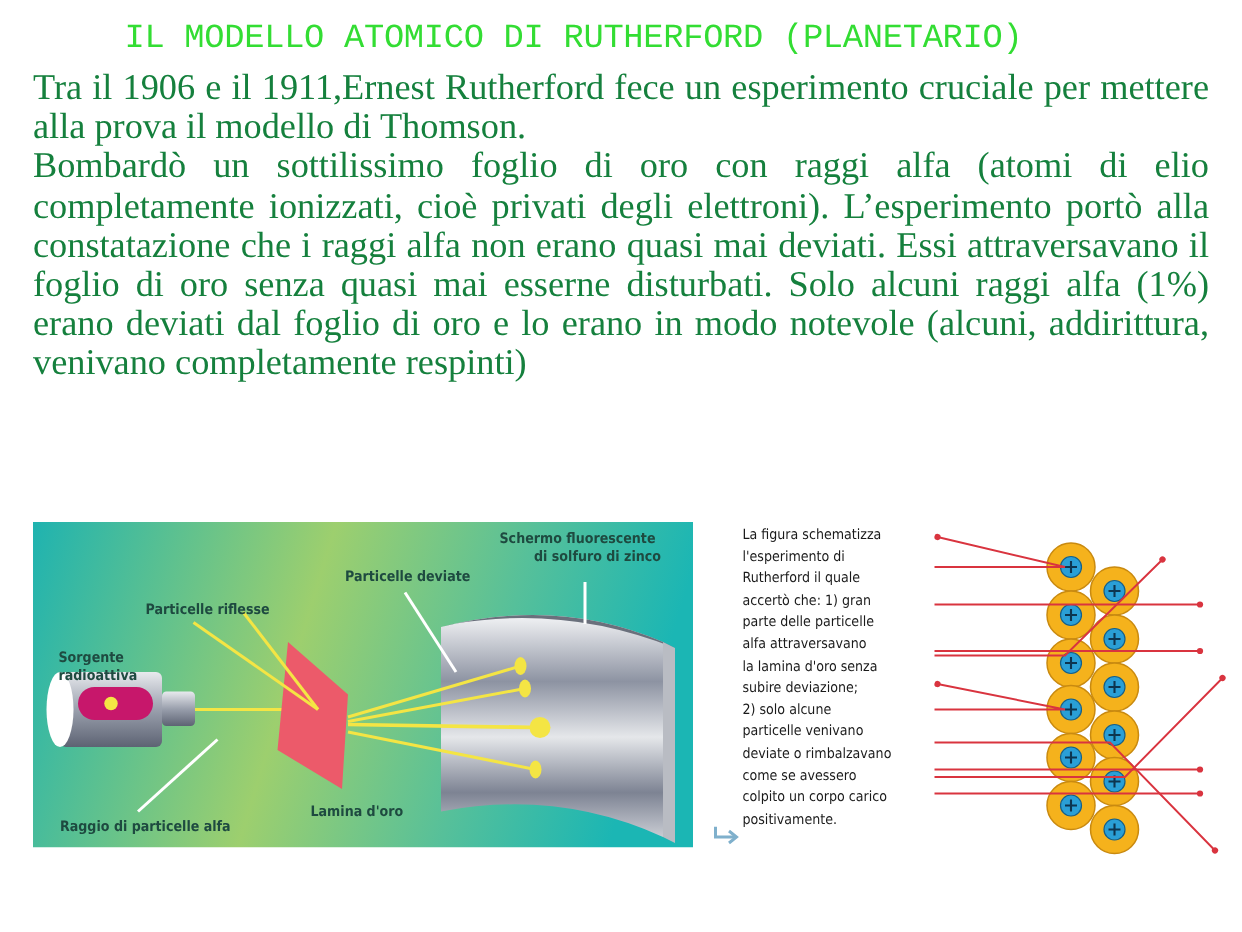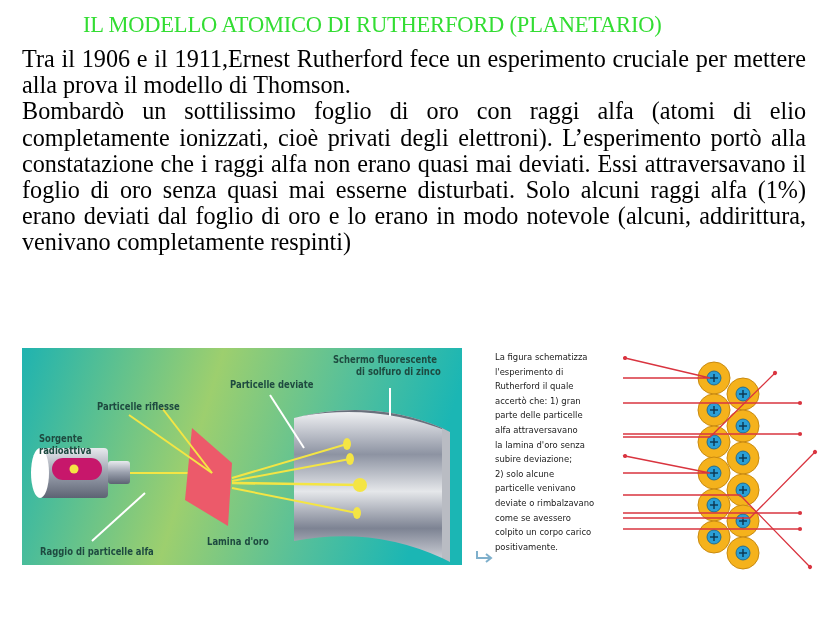--- a/index.html
+++ b/index.html
@@ -1,27 +1,27 @@
 <!DOCTYPE html>
 <html><head>
 <meta charset="utf-8">
 <style>
   html, body { margin: 0; padding: 0; }
   body {
     width: 828px; height: 621px; background: #ffffff; position: relative; overflow: hidden;
   }
   .title {
     position: absolute; left: 83px; top: 12px; width: 620px;
-    font-family: Liberation Serif, serif; font-size: 22.5px; color: #33dd33;
+    font-family: Liberation Mono, monospace; font-size: 22.5px; color: #33dd33;
     letter-spacing: -0.2px; white-space: nowrap;
   }
   .body-text {
     position: absolute; left: 22px; top: 46px; width: 784px;
     font-family: "Liberation Serif", serif; font-size: 24.2px; line-height: 26.2px;
-    color: #000000; text-align: justify;
+    color: #15803d; text-align: justify;
   }
   .body-text p { margin: 0; }
   .exp-figure {
     position: absolute; left: 22px; top: 348px; width: 440px; height: 251px;
     border-bottom-right-radius: 14px; overflow: hidden;
   }
   .exp-figure svg { display: block; }
   .fig-label {
     position: absolute; font-family: "DejaVu Sans", sans-serif; font-weight: bold;
     font-size: 9.6px; color: #1e4a40; line-height: 11px; white-space: nowrap;

